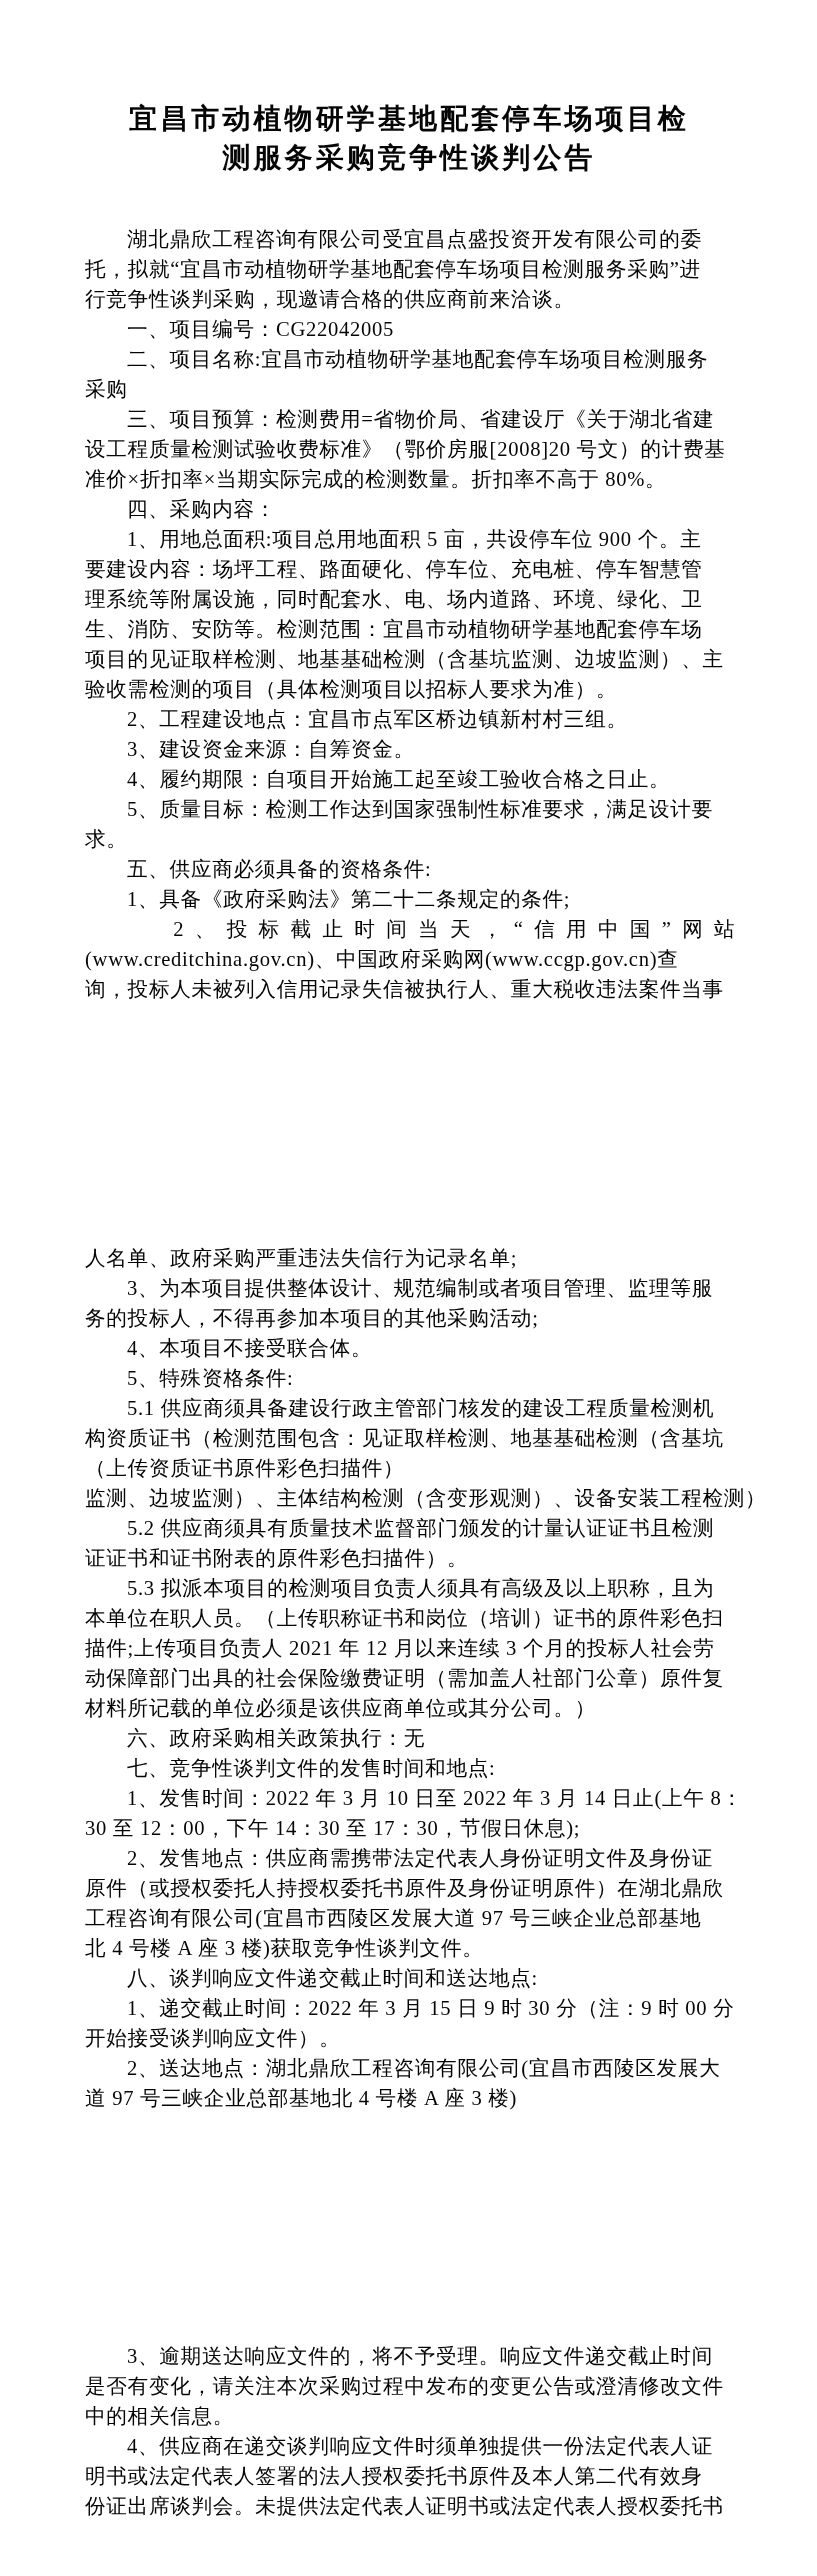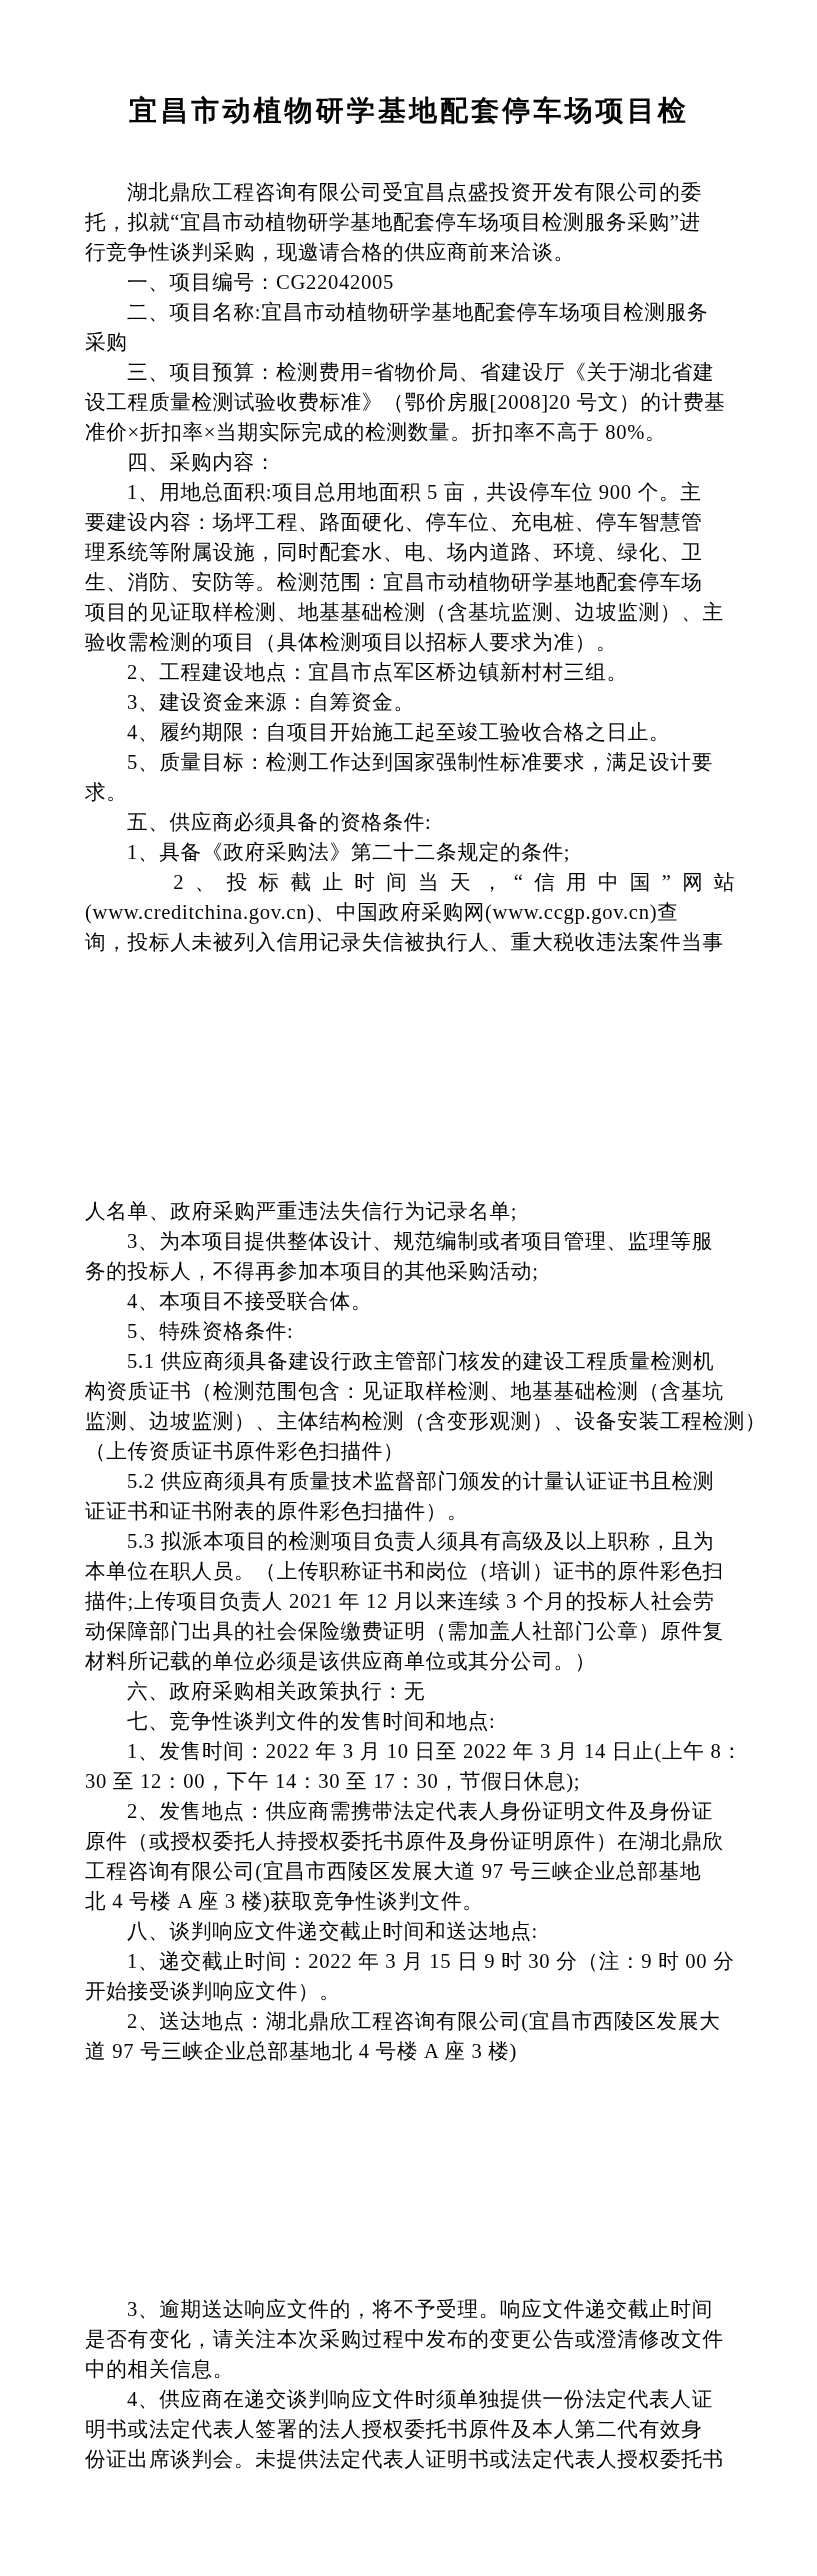--- a/index.html
+++ b/index.html
@@ -12,20 +12,21 @@
     font-family:"Liberation Serif","DejaVu Serif",serif;
     color:#050505;
   }
   .doc-title{
     padding-top:91px;
     text-align:center;
     font-size:28px;
     font-weight:700;
     line-height:39px;
     letter-spacing:3.1px;
+    margin-top:8px;
   }
   .doc-body{
     margin-top:47px;
     padding-left:85px;
     padding-right:72px;
   }
   .line{
     font-size:20.6px;
     line-height:30px;
     letter-spacing:0.7px;
@@ -35,20 +36,21 @@
   .spread{letter-spacing:11.3px;text-align:right;}
   .gap{width:100%;}
 </style>
 </head>
 <body>
 
 <div class="page">
 
   <div class="doc-title">
     <div>宜昌市动植物研学基地配套停车场项目检</div>
+    <div>测服务采购竞争性谈判公告</div>
   </div>
 
   <div class="doc-body">
       <div class="line first">湖北鼎欣工程咨询有限公司受宜昌点盛投资开发有限公司的委</div>
       <div class="line flush">托，拟就“宜昌市动植物研学基地配套停车场项目检测服务采购”进</div>
       <div class="line flush">行竞争性谈判采购，现邀请合格的供应商前来洽谈。</div>
       <div class="line first">一、项目编号：CG22042005</div>
       <div class="line first">二、项目名称:宜昌市动植物研学基地配套停车场项目检测服务</div>
       <div class="line flush">采购</div>
       <div class="line first">三、项目预算：检测费用=省物价局、省建设厅《关于湖北省建</div>
@@ -72,22 +74,22 @@
       <div class="line flush">(www.creditchina.gov.cn)、中国政府采购网(www.ccgp.gov.cn)查</div>
       <div class="line flush">询，投标人未被列入信用记录失信被执行人、重大税收违法案件当事</div>
       <div class="gap" style="height: 239px;"></div>
       <div class="line flush">人名单、政府采购严重违法失信行为记录名单;</div>
       <div class="line first">3、为本项目提供整体设计、规范编制或者项目管理、监理等服</div>
       <div class="line flush">务的投标人，不得再参加本项目的其他采购活动;</div>
       <div class="line first">4、本项目不接受联合体。</div>
       <div class="line first">5、特殊资格条件:</div>
       <div class="line first">5.1 供应商须具备建设行政主管部门核发的建设工程质量检测机</div>
       <div class="line flush">构资质证书（检测范围包含：见证取样检测、地基基础检测（含基坑</div>
+      <div class="line flush">（上传资质证书原件彩色扫描件）</div>
       <div class="line flush">监测、边坡监测）、主体结构检测（含变形观测）、设备安装工程检测）</div>
-      <div class="line flush">（上传资质证书原件彩色扫描件）</div>
       <div class="line first">5.2 供应商须具有质量技术监督部门颁发的计量认证证书且检测</div>
       <div class="line flush">证证书和证书附表的原件彩色扫描件）。</div>
       <div class="line first">5.3 拟派本项目的检测项目负责人须具有高级及以上职称，且为</div>
       <div class="line flush">本单位在职人员。（上传职称证书和岗位（培训）证书的原件彩色扫</div>
       <div class="line flush">描件;上传项目负责人 2021 年 12 月以来连续 3 个月的投标人社会劳</div>
       <div class="line flush">动保障部门出具的社会保险缴费证明（需加盖人社部门公章）原件复</div>
       <div class="line flush">材料所记载的单位必须是该供应商单位或其分公司。）</div>
       <div class="line first">六、政府采购相关政策执行：无</div>
       <div class="line first">七、竞争性谈判文件的发售时间和地点:</div>
       <div class="line first">1、发售时间：2022 年 3 月 10 日至 2022 年 3 月 14 日止(上午 8：</div>

